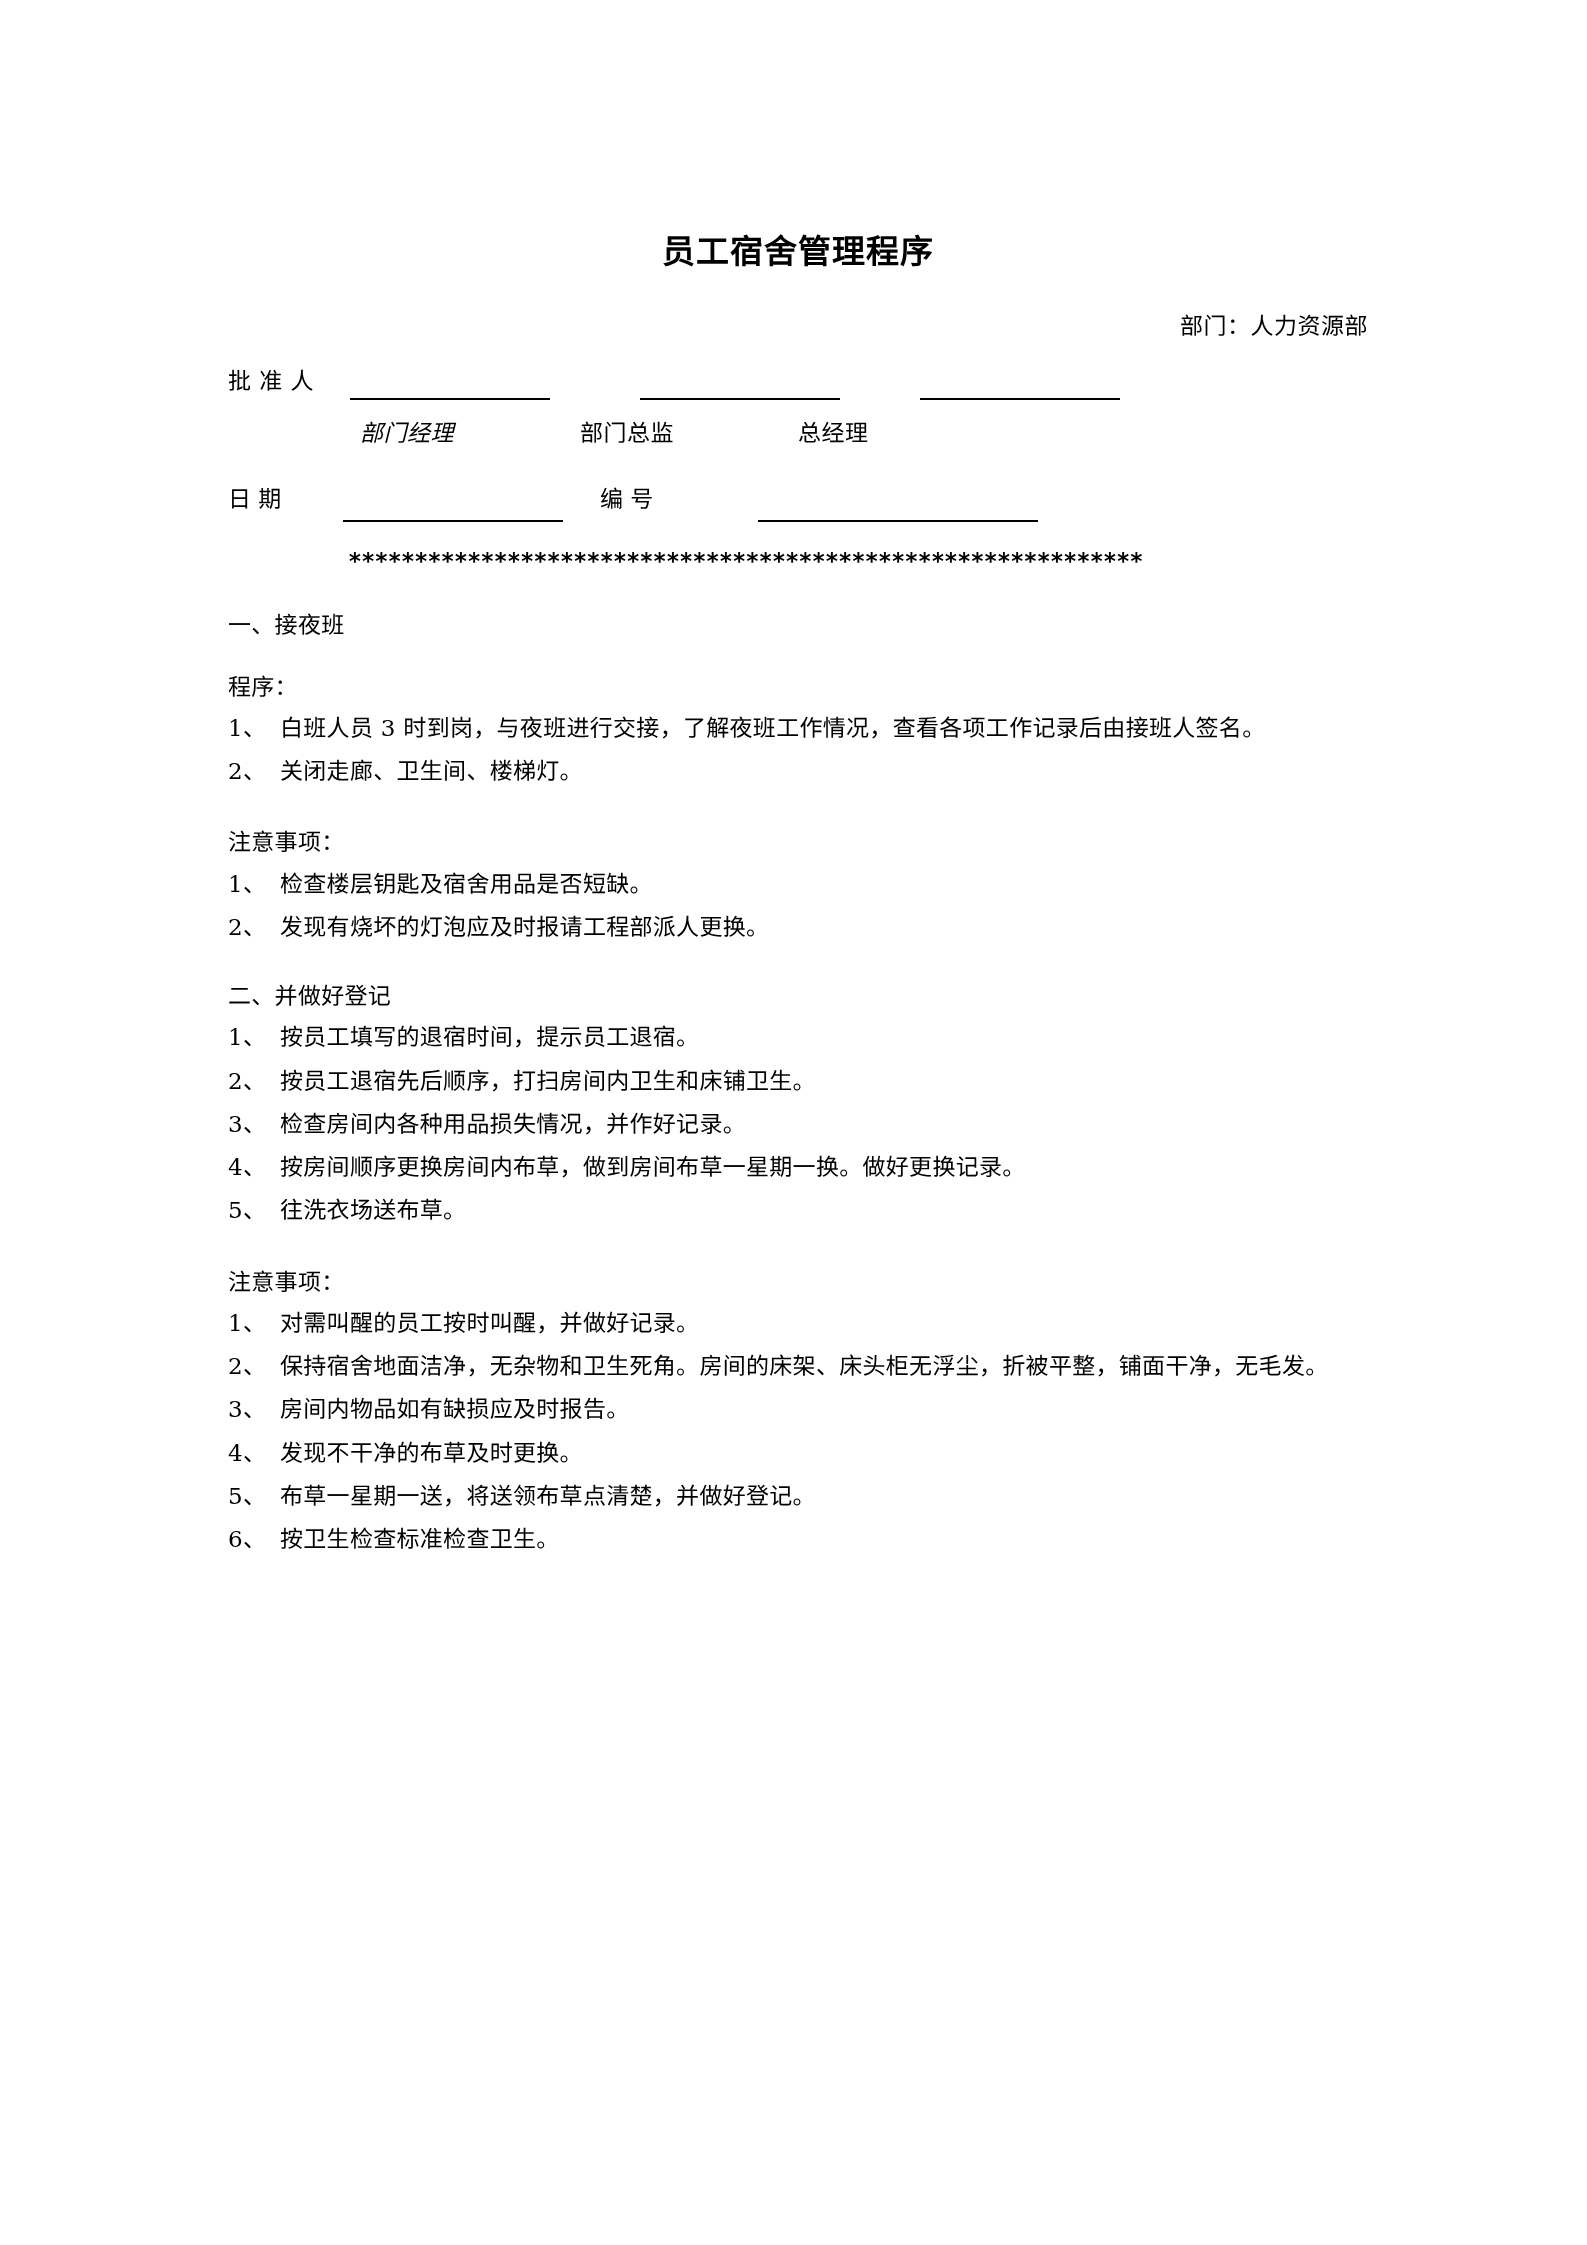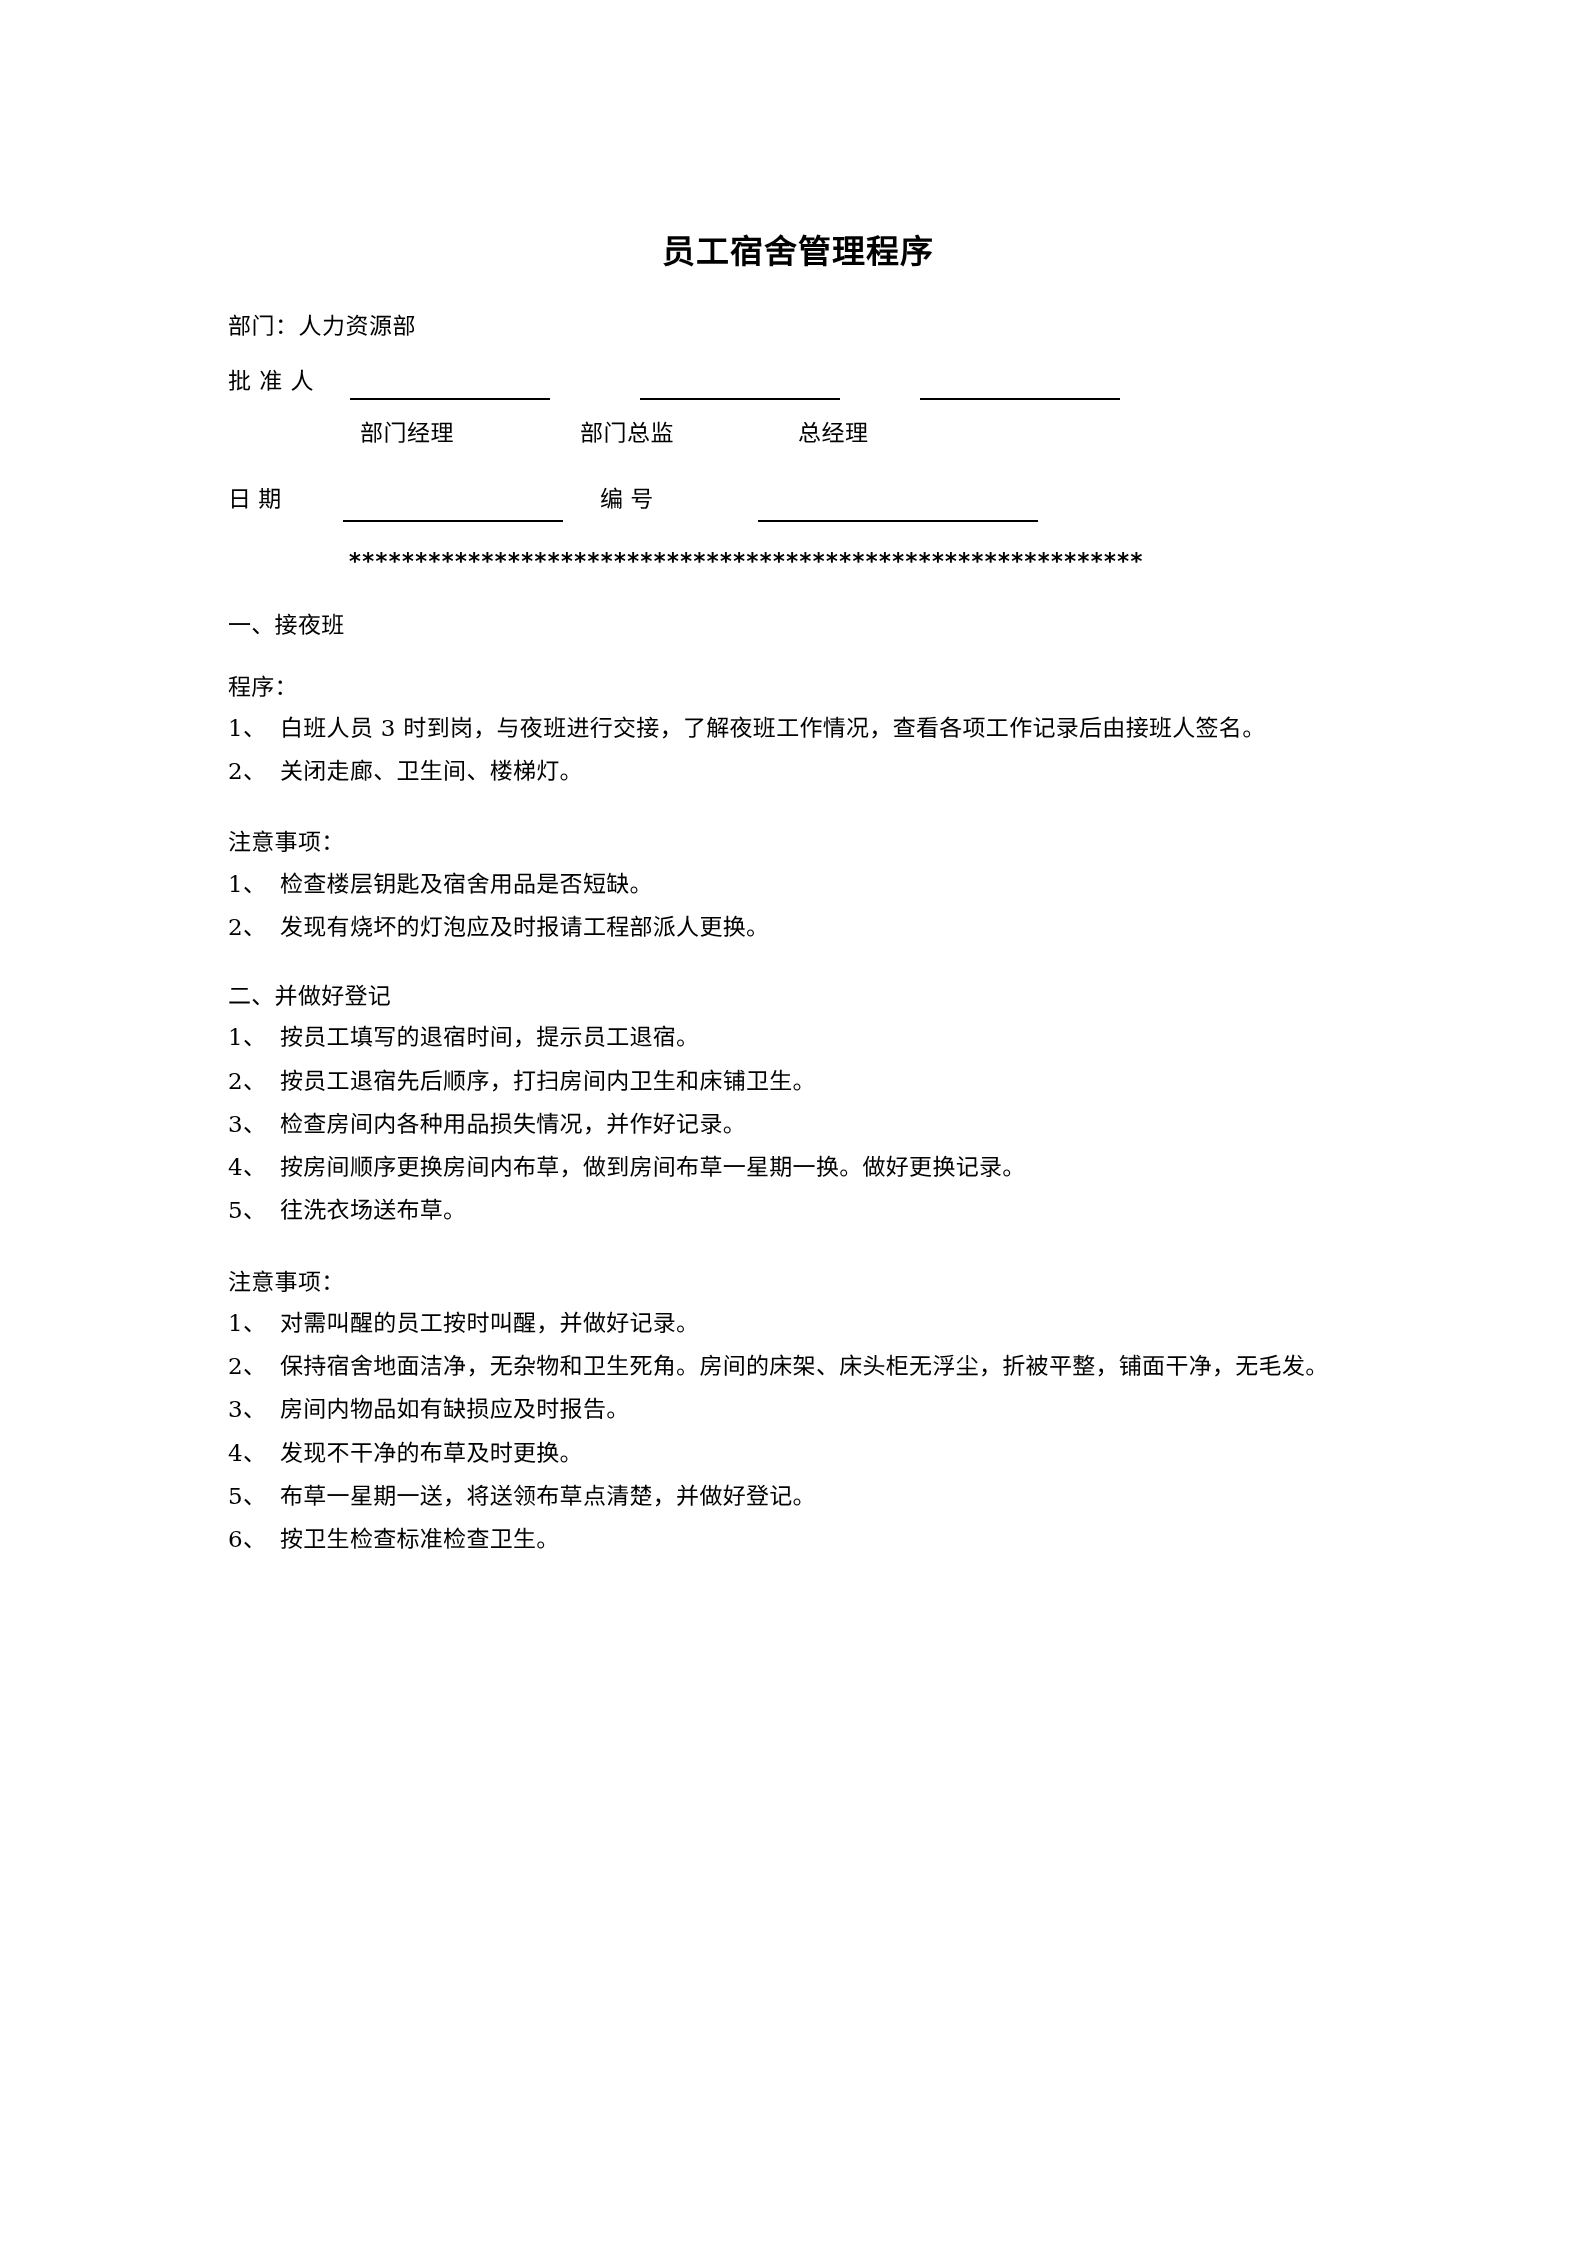--- a/index.html
+++ b/index.html
@@ -41,21 +41,21 @@
     font-size: 33px;
     letter-spacing: 1px;
     line-height: 1.2;
     padding-top: 232px;
   }
 
   
   .dept-line {
     margin: 0;
     padding-top: 38px;
-    text-align: left;
+    text-align: right;
     font-size: 23px;
     line-height: 1.4;
     letter-spacing: 0.5px;
   }
 
   
   .approve-row {
     position: relative;
     height: 46px;
     margin-top: 20px;
@@ -83,21 +83,21 @@
     height: 44px;
     margin-top: 6px;
     font-size: 23px;
   }
   .role {
     position: absolute;
     top: 0;
     white-space: nowrap;
     letter-spacing: 0.5px;
   }
-  .role.r1 { left: 132px; }
+  .role.r1 { left: 132px; font-style: italic; }
   .role.r2 { left: 352px; }
   .role.r3 { left: 570px; }
 
   .date-row {
     position: relative;
     height: 50px;
     margin-top: 22px;
     font-size: 23px;
   }
   .date-label {

